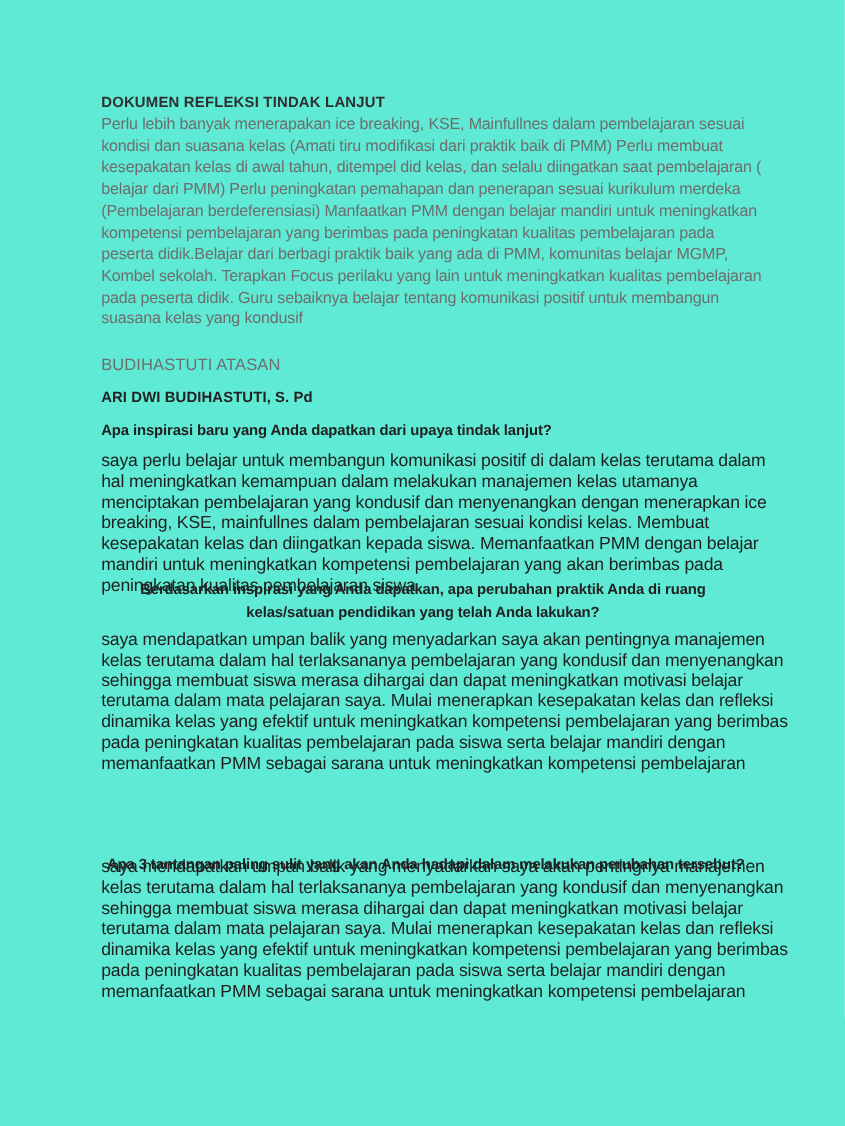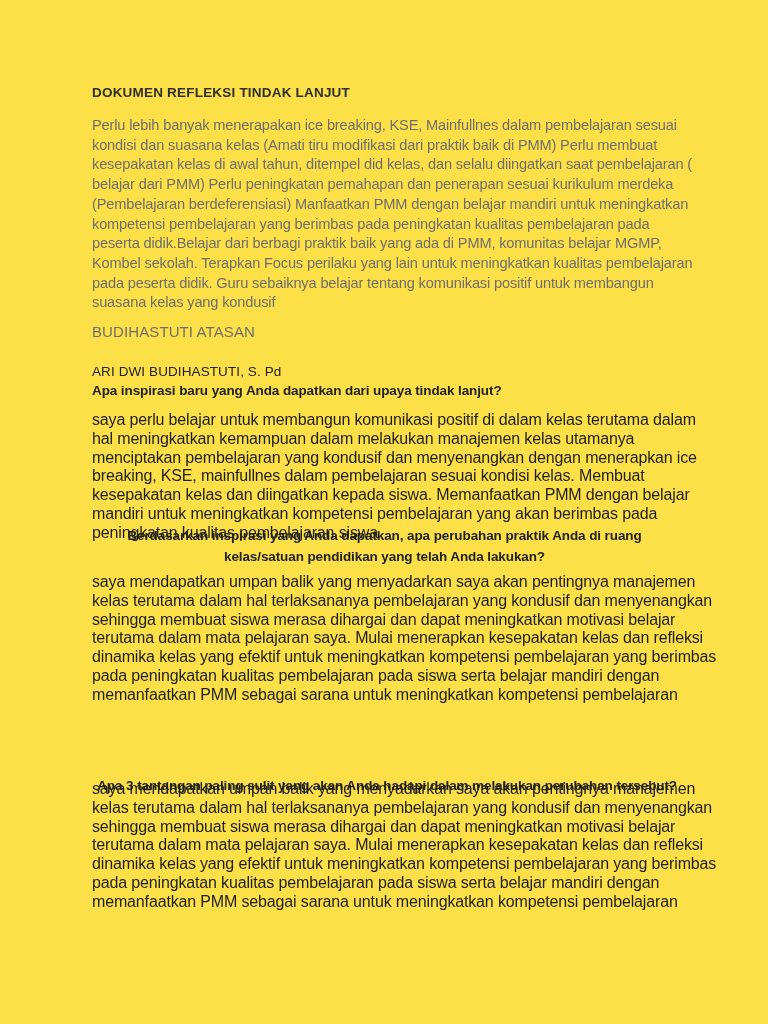--- a/index.html
+++ b/index.html
@@ -10,58 +10,58 @@
   body {
     width: 768px;
     height: 1024px;
     position: relative;
     font-family: "Liberation Sans", sans-serif;
     overflow: hidden;
   }
   .doc-page {
     position: absolute;
     inset: 0;
-    background: #fde047;
+    background: #5eead4;
   }
   .doc-title {
     position: absolute;
     left: 92px;
     top: 85px;
     width: 620px;
     font-size: 13.5px;
     font-weight: bold;
     color: #2f2f2f;
     letter-spacing: 0.2px;
   }
   .intro-paragraph {
     position: absolute;
     left: 92px;
-    top: 116px;
+    top: 104px;
     width: 606px;
     font-size: 14.6px;
     line-height: 19.7px;
     color: #6e6e6e;
     letter-spacing: -0.15px;
   }
   .section-label {
     position: absolute;
     left: 92px;
     top: 323px;
     width: 600px;
     font-size: 15px;
     color: #6e6e6e;
     letter-spacing: 0.1px;
   }
   .author-name {
     position: absolute;
     left: 92px;
-    top: 364px;
+    top: 353px;
     width: 600px;
     font-size: 13.5px;
-    font-weight: normal;
+    font-weight: bold;
     color: #222222;
     letter-spacing: 0.1px;
   }
   .question {
     position: absolute;
     left: 92px;
     width: 585px;
     font-size: 13.5px;
     font-weight: bold;
     color: #222222;

